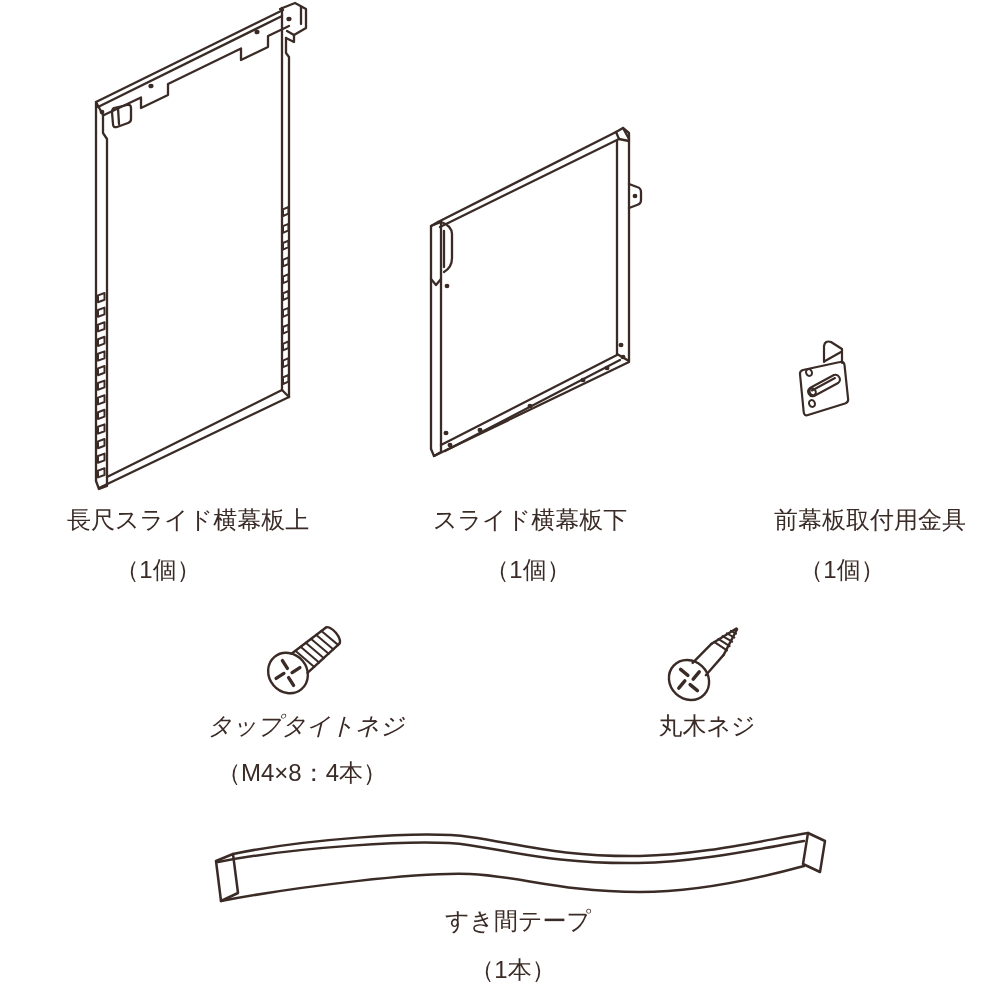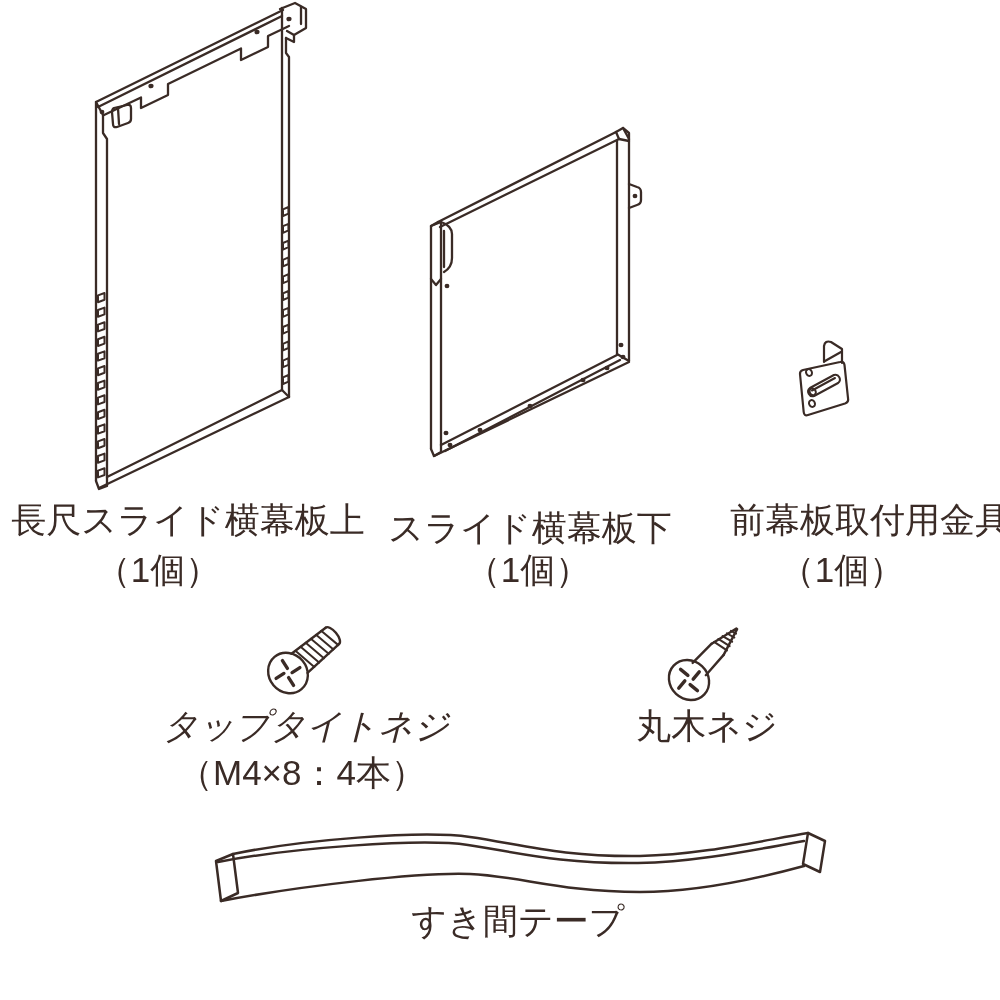--- a/index.html
+++ b/index.html
@@ -4,21 +4,21 @@
 <style>
   html,body{margin:0;padding:0;background:#ffffff;}
   #stage{
     position:relative;width:1000px;height:1000px;background:#ffffff;
     font-family:"Liberation Sans","DejaVu Sans",sans-serif;
     color:#3a2b26;overflow:hidden;
   }
   .fig{position:absolute;}
   .fig svg{display:block;}
   .lbl{
-    position:absolute;text-align:center;font-size:35px;line-height:44px;
+    position:absolute;text-align:center;font-size:24px;line-height:44px;
     color:#3a2b26;white-space:nowrap;
   }
   path,line,ellipse,circle{vector-effect:non-scaling-stroke;}
 </style>
 </head>
 <body>
 
 <div id="stage">
 
   <div class="fig" style="left:85px;top:0px;">
@@ -182,26 +182,27 @@
         <path d="M218,862 C290,848 420,838 468,845 C516,852 558,864 638,863 C698,862 758,849 804,841"></path>
         <path d="M221,901 C300,886 420,872 470,874 C520,876 560,892 640,892 C700,892 760,878 804,866"></path>
         <path d="M808,833 L825,841 L820,872 L803,864 Z"></path>
       </g>
     </svg>
   </div>
 
   <div class="lbl" style="left:8px;top:498px;width:360px;">長尺スライド横幕板上</div>
   <div class="lbl" style="left:8px;top:548px;width:300px;">（1個）</div>
 
-  <div class="lbl" style="left:385px;top:498px;width:290px;margin-top:8px;">スライド横幕板下</div>
+  <div class="lbl" style="left:385px;top:498px;width:290px;">スライド横幕板下</div>
   <div class="lbl" style="left:383px;top:548px;width:290px;">（1個）</div>
 
   <div class="lbl" style="left:700px;top:498px;width:292px;margin-left:24px;">前幕板取付用金具</div>
   <div class="lbl" style="left:696px;top:548px;width:292px;">（1個）</div>
 
   <div class="lbl" style="left:156px;top:704px;width:300px;font-style:italic;">タップタイトネジ</div>
   <div class="lbl" style="left:122px;top:751px;width:360px;">（M4×8：4本）</div>
 
   <div class="lbl" style="left:557px;top:704px;width:300px;">丸木ネジ</div>
 
   <div class="lbl" style="left:368px;top:899px;width:300px;text-align:center;">すき間テープ</div>
+  <div class="lbl" style="left:363px;top:948px;width:300px;">（1本）</div>
 
 </div>
 
 </body></html>

